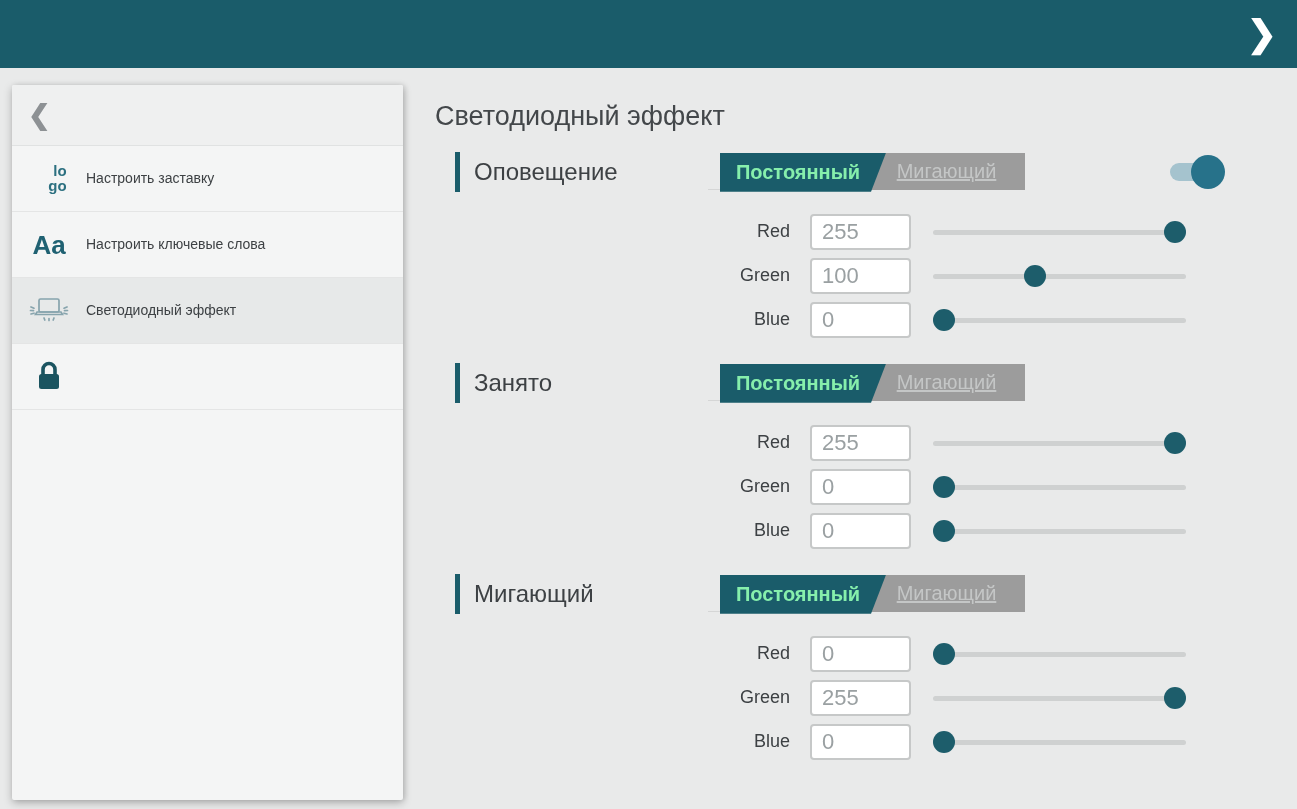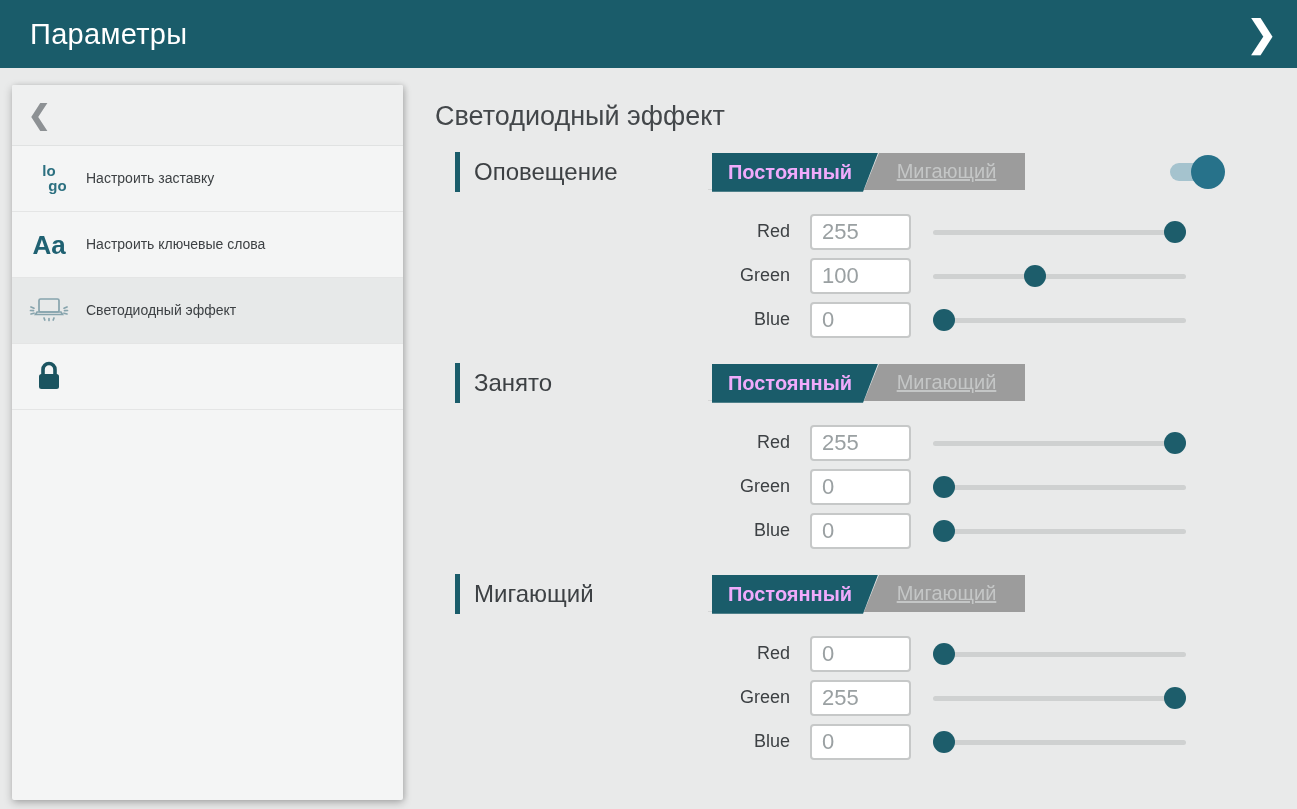--- a/index.html
+++ b/index.html
@@ -39,21 +39,21 @@
   .nav-item {
     display:flex; align-items:center;
     border-bottom:1px solid #e4e5e5;
     min-height:66px; padding:8px 16px 8px 0;
     cursor:pointer;
   }
   .nav-item.selected { background:#e7e9e9; }
   .nav-icon { flex:0 0 74px; display:flex; justify-content:center; align-items:center; }
   .nav-label { font-size:14px; color:#3d4144; line-height:1.3; max-width:235px; }
 
-  .logo-glyph { font-size:15px; font-weight:bold; color:#2c7080; line-height:.95; text-align:center; }
+  .logo-glyph { font-size:15px; font-weight:bold; color:#2c7080; line-height:.95; text-align:right; }
   .logo-glyph .lo { display:block; }
   .logo-glyph .go { display:block; margin-left:17px; }
   .aa-glyph { font-size:26px; font-weight:bold; color:#1f6172; line-height:1; }
 
   
   .main { position:absolute; left:435px; top:85px; width:830px; }
   .page-title { font-size:27px; color:#43474a; font-weight:400; margin:15px 0 0 0; line-height:1.25; }
 
   .section { margin-top:25px; }
   .section:first-of-type { margin-top:18px; }
@@ -71,26 +71,26 @@
     position:absolute; left:160px; right:0; top:0; bottom:0;
     display:flex; align-items:center; justify-content:center;
     color:#c4c6c6; font-size:20px;text-decoration:underline;
   }
   .seg-gap {
     position:absolute; left:0; top:0; height:37px; width:171px;
     background:#e9eaea;
     clip-path:polygon(0 0, 100% 0, calc(100% - 15px) 100%, 0 100%);
   }
   .seg-on {
-    position:absolute; left:4px; top:0; height:39px; width:166px;
+    position:absolute; left:12px; top:0; height:39px; width:166px;
     background:#1a5c6a;
     clip-path:polygon(0 0, 100% 0, calc(100% - 15px) 100%, 0 100%);
     display:flex; align-items:center; justify-content:center;
     padding-right:10px;
-    color:#f0abfc; font-size:20px; font-weight:bold; cursor:pointer;
+    color:#86efac; font-size:20px; font-weight:bold; cursor:pointer;
   }
 
   
   .toggle { position:absolute; left:735px; top:3px; width:55px; height:34px; cursor:pointer; }
   .toggle-track { position:absolute; left:0; top:8px; width:53px; height:18px; border-radius:9px; background:#a5c3ce; }
   .toggle-knob { position:absolute; left:21px; top:0; width:34px; height:34px; border-radius:50%; background:#27728a; }
 
   
   .sliders { margin-top:22px; }
   .slider-row { display:flex; align-items:center; height:36px; margin-top:8px; }
@@ -103,21 +103,20 @@
     font-family:"Liberation Sans", sans-serif; outline:none;
   }
   .slider { position:relative; width:253px; height:24px; margin-left:22px; flex:0 0 253px; cursor:pointer; }
   .slider-track { position:absolute; left:0; right:0; top:10px; height:5px; background:#cfd1d1; border-radius:3px; }
   .slider-handle { position:absolute; top:1px; width:22px; height:22px; border-radius:50%; background:#1d5d6b; cursor:pointer; }
 </style>
 </head>
 <body>
 
 <div class="appbar">
-  <div class="appbar-title">Параметры</div>
   <div class="appbar-next">❯</div>
 </div>
 
 <div class="sidebar">
   <div class="sidebar-header">
     <span class="back-chevron">❮</span>
   </div>
 
   <div class="nav-item">
     <span class="nav-icon">

